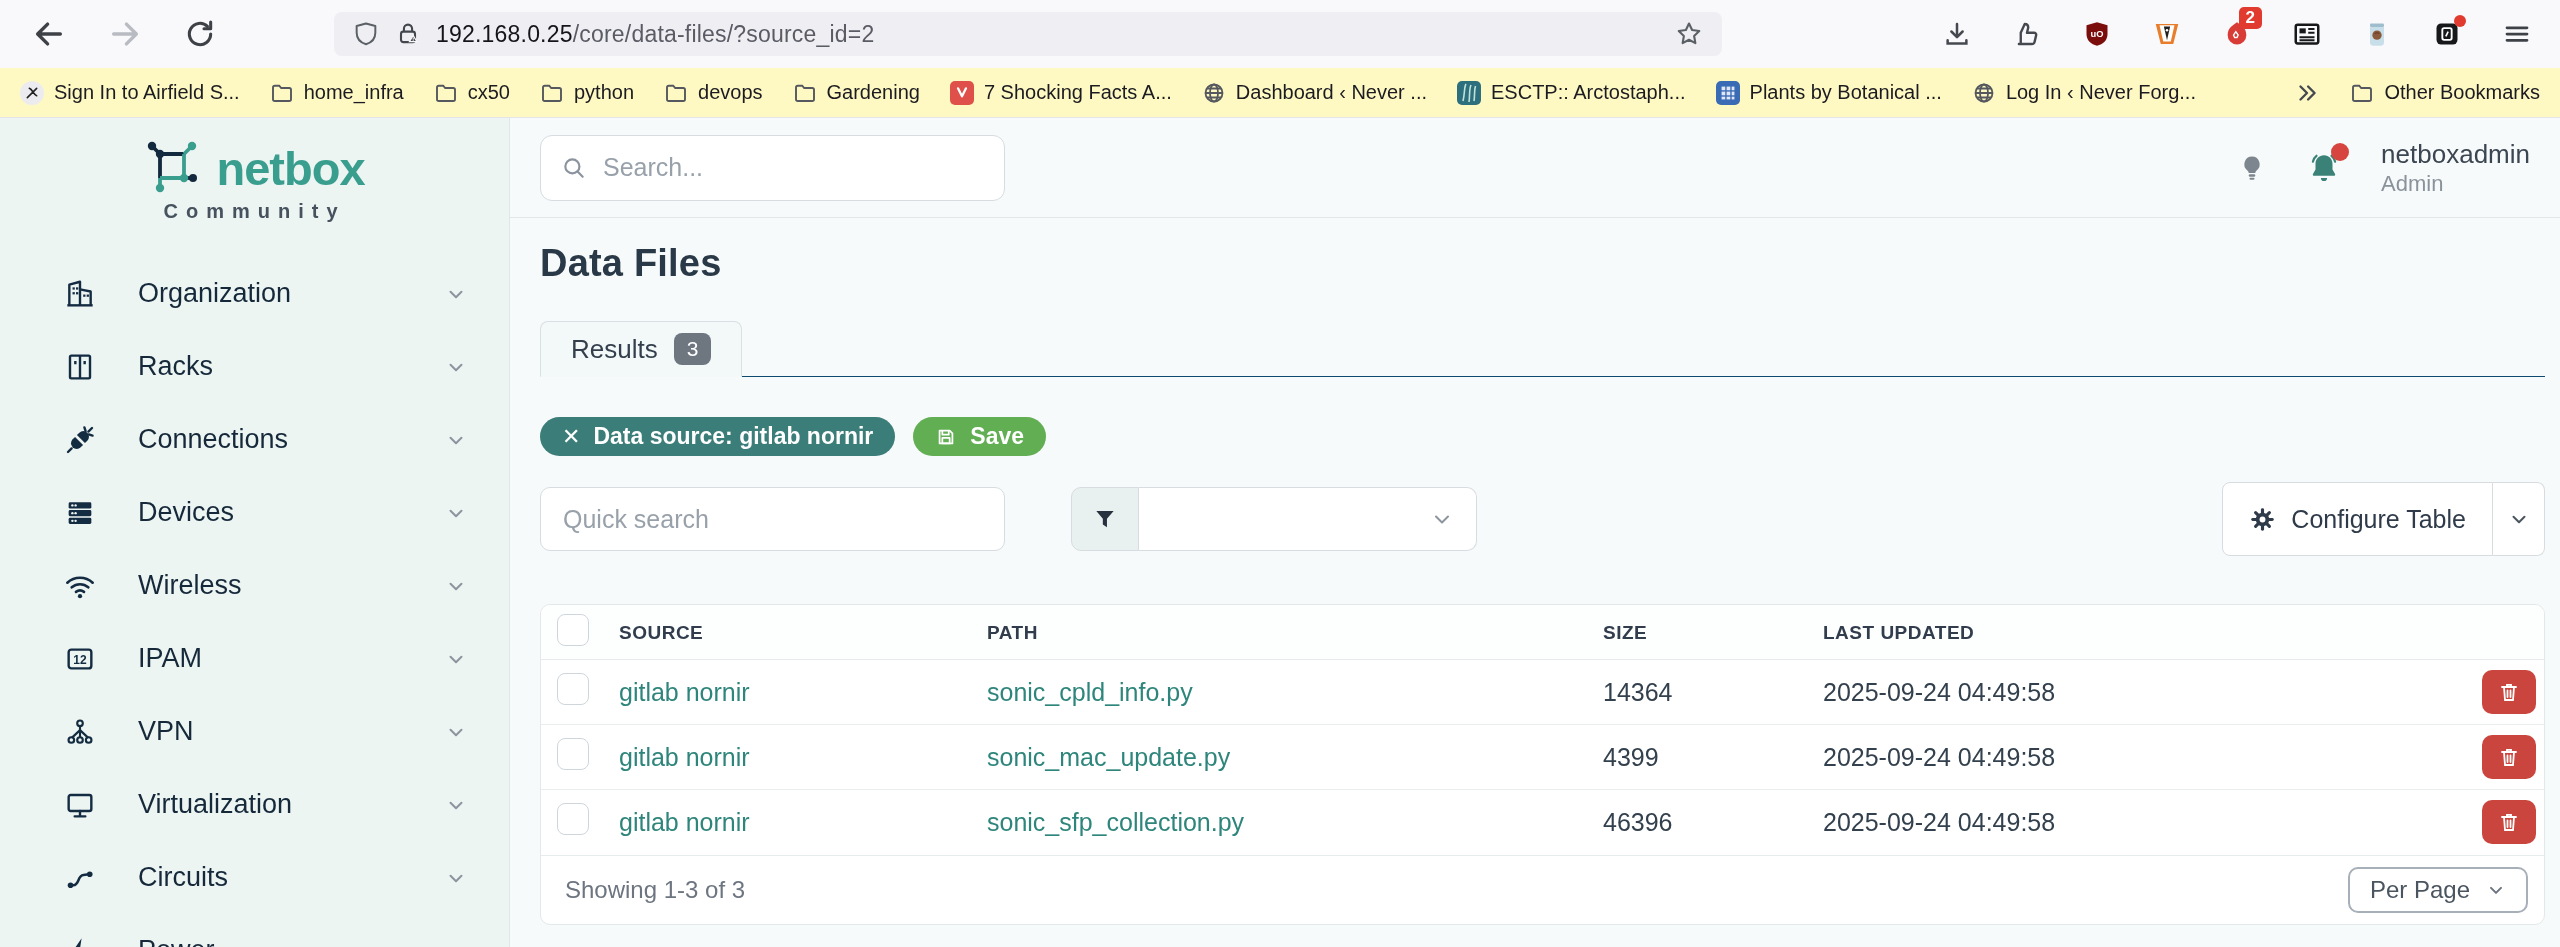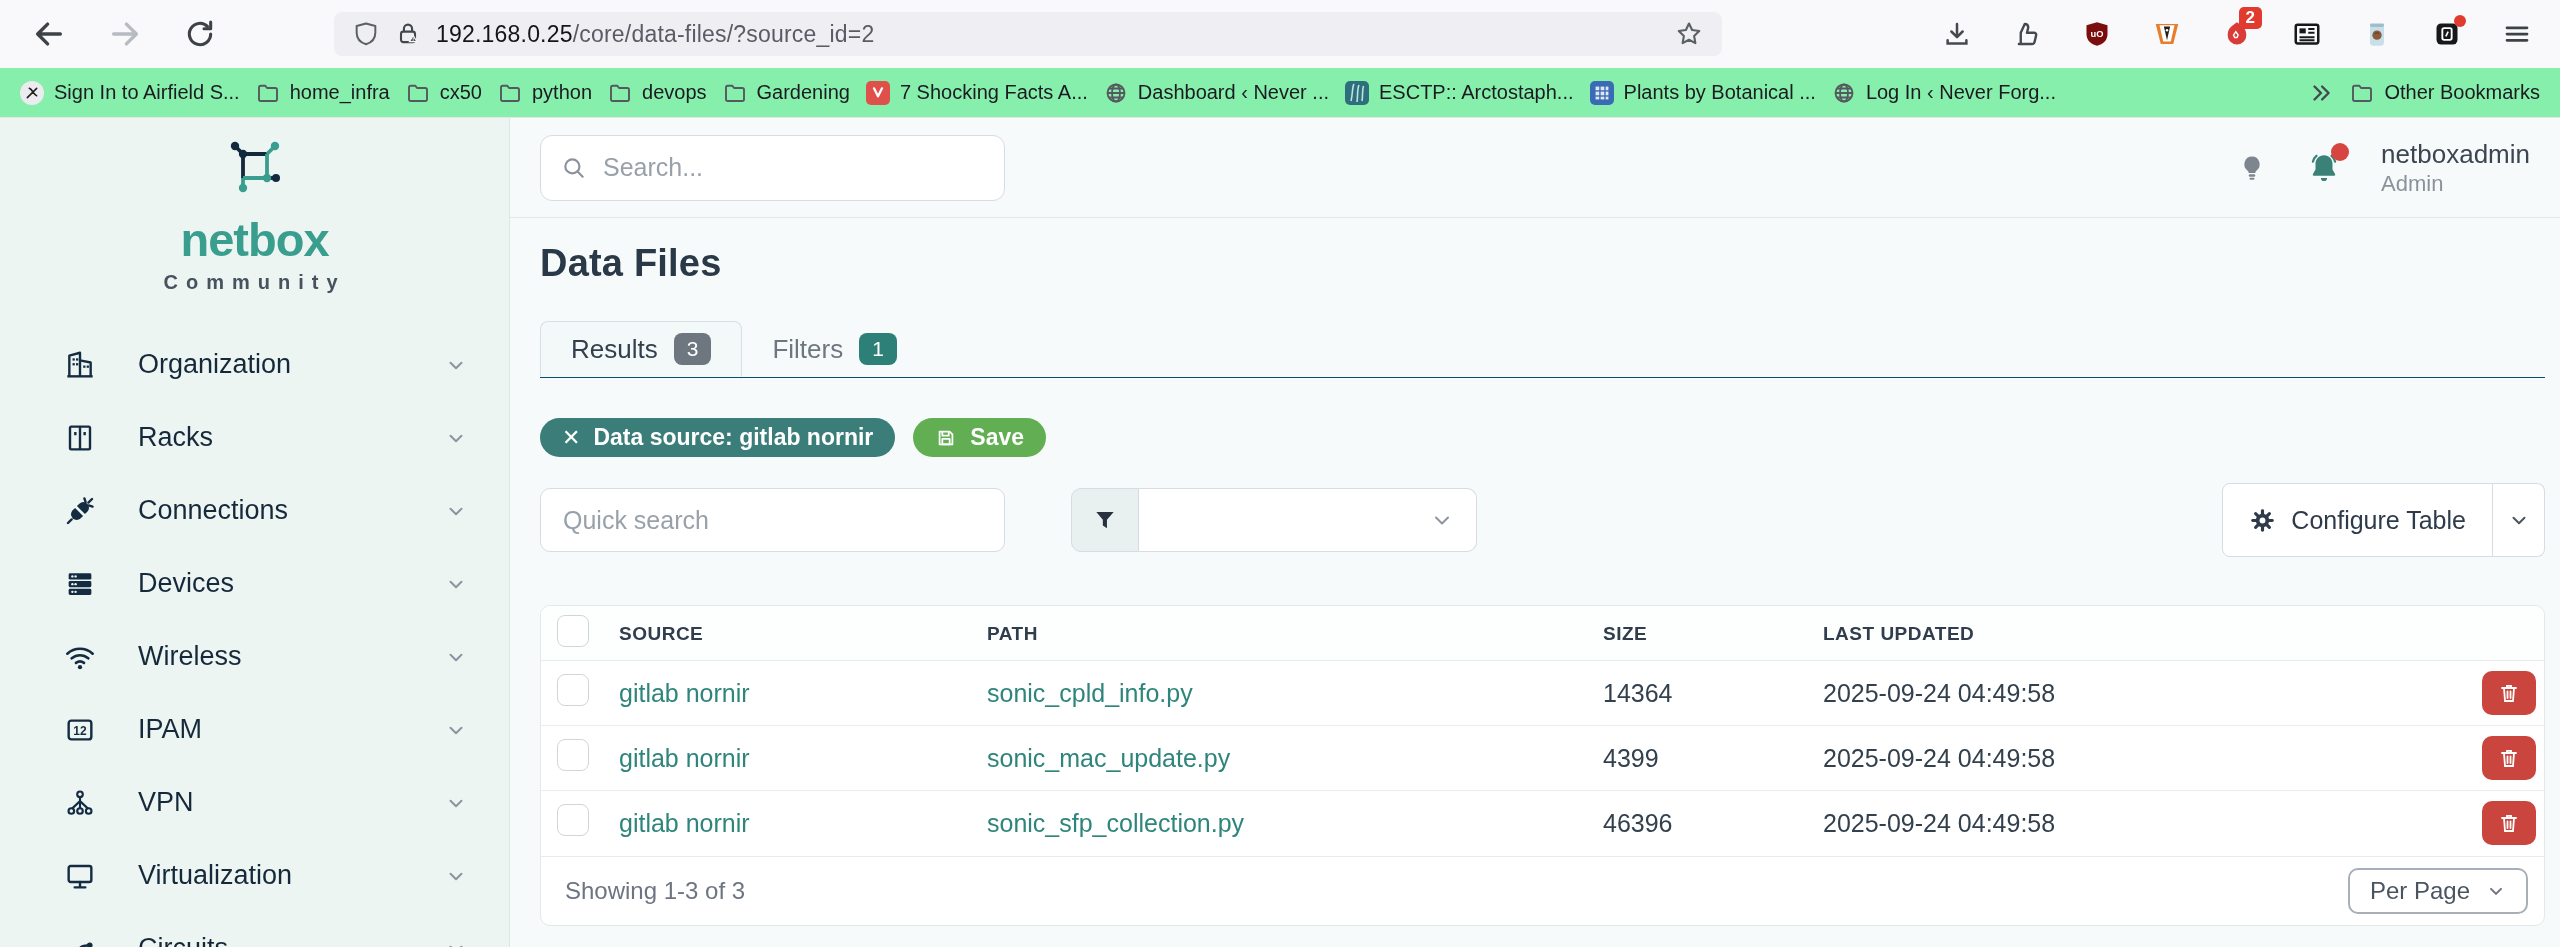--- a/index.html
+++ b/index.html
@@ -15,30 +15,30 @@
   .url-text { font-size:23px; letter-spacing:.2px; white-space:nowrap; }
   .url-host { color:#15141a; }
   .url-path { color:#5b5b66;text-align:center; }
   .urlbar .star { margin-left:auto; }
   .ext-icons { display:flex; align-items:center; gap:40px; margin-left:auto; padding-right:10px; }
   .fav { width:30px; height:30px; border-radius:6px; display:flex; align-items:center; justify-content:center; position:relative; }
   .badge-2 { position:absolute; top:-12px; right:-10px; background:#e13b30; color:#fff; font-size:17px; font-weight:bold;
              border-radius:5px; padding:1px 7px; }
   .reddot { position:absolute; top:-4px; right:-4px; width:12px; height:12px; background:#e13b30; border-radius:50%; }
 
-  .bookmarks { height:50px; background:#86efac; border-bottom:1px solid #e4e4e9; display:flex; align-items:center;
-               padding:0 20px; gap:16px; }
+  .bookmarks { height:50px; background:#fef9c3; border-bottom:1px solid #e4e4e9; display:flex; align-items:center;
+               padding:0 20px; gap:30px; }
   .bm { display:flex; align-items:center; gap:10px; font-size:20px; color:#1b1b21; white-space:nowrap; }
   .bm-fav { width:24px; height:24px; border-radius:5px; display:flex; align-items:center; justify-content:center; }
   .bm-spacer { flex:1; }
 
   
   .app { display:flex; height:829px; }
   .sidebar { width:510px; background:#edf5f3; border-right:1px solid #e0e6e7; padding-top:22px; flex:none; }
-  .logo-row { display:flex; align-items:center; justify-content:center; gap:16px;flex-direction:column; }
+  .logo-row { display:flex; align-items:center; justify-content:center; gap:16px; }
   .logo-word { font-size:47px; font-weight:bold; color:#3a9e8f; letter-spacing:-1px; }
   .community { text-align:center; font-size:20px; font-weight:bold; letter-spacing:8px; color:#46525e; margin-top:4px; }
   .nav { margin-top:34px; }
   .nav-item { height:73px; display:flex; align-items:center; padding:0 42px 0 62px; cursor:pointer; }
   .nav-ico { width:36px; display:flex; justify-content:center; }
   .nav-label { margin-left:40px; font-size:27px; color:#16293b; }
   .nav-chevron { margin-left:auto; }
 
   .main { flex:1; display:flex; flex-direction:column; min-width:0; }
   .main-header { height:100px; display:flex; align-items:center; padding:0 30px; border-bottom:1px solid #e2e7e9; flex:none; }
@@ -592,24 +592,20 @@
       </div>
     </div>
 
     <div class="content">
       <div class="page-title">Data Files</div>
 
       <div class="tabs">
         <div class="tab active">
           <span>Results</span>
           <span class="count-badge" style="background:#6e7680;">3</span>
-        </div>
-        <div class="tab">
-          <span>Filters</span>
-          <span class="count-badge" style="background:#2d8077;">1</span>
         </div>
       </div>
 
       <div class="chips">
         <div class="chip" style="background:#3b7d78;">
           <span class="x">✕</span>
           <span>Data source: gitlab nornir</span>
         </div>
         <div class="chip" style="background:#61ae53;">
           <span>

